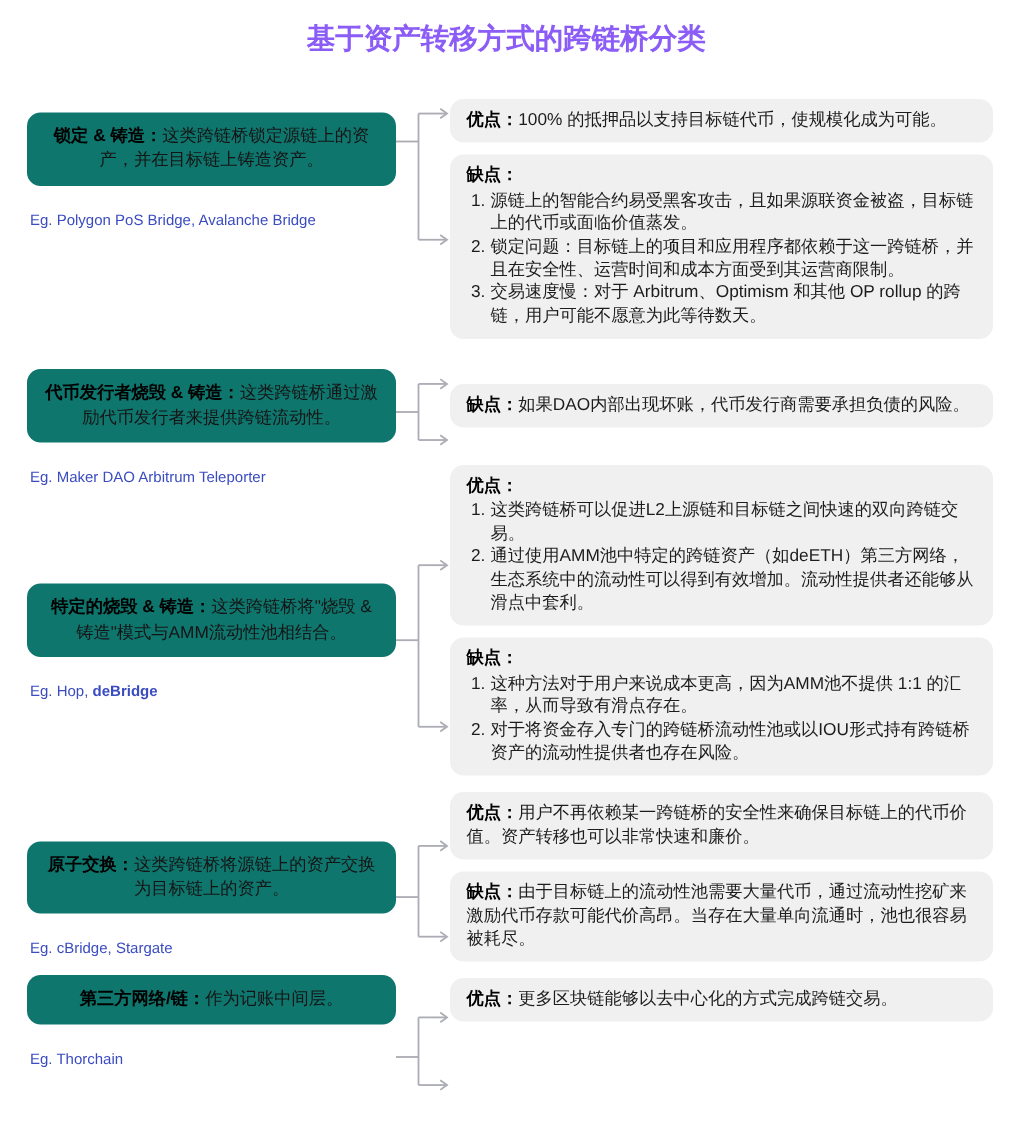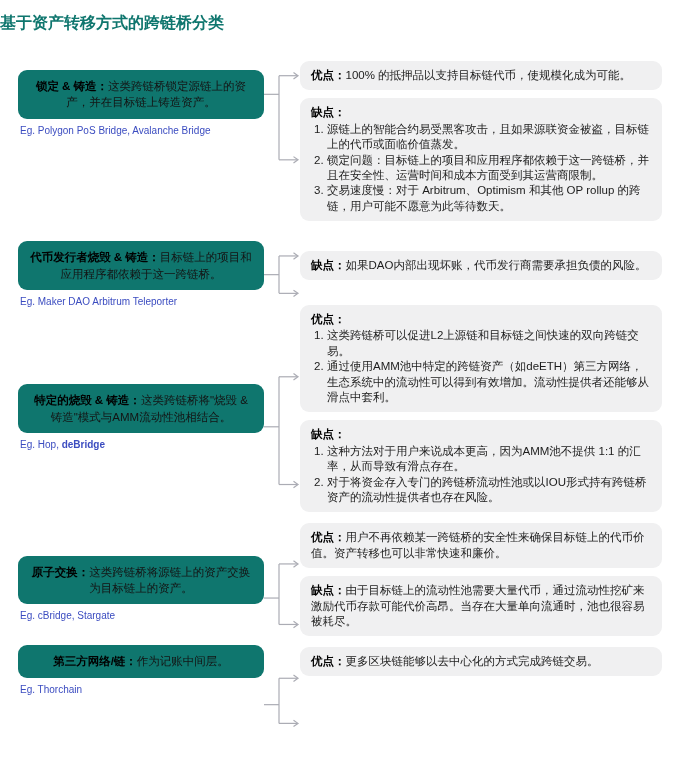--- a/index.html
+++ b/index.html
@@ -3,38 +3,38 @@
 <meta charset="utf-8">
 <style>
   * { margin:0; padding:0; box-sizing:border-box; }
   html,body { background:#ffffff; }
   body {
     width:675px; height:758px; position:relative; overflow:hidden;
     font-family:"Liberation Sans","DejaVu Sans",sans-serif;
     color:#1c1c1c;
   }
   .title {
-    text-align:left; font-size:16px; font-weight:bold;
-    padding-top:13px; color:#0f766e;
+    text-align:center; font-size:19px; font-weight:bold;
+    padding-top:13px; color:#8b5cf6;
   }
   .sections { margin-top:27px; padding-left:18px; }
   .section { display:flex; align-items:center; margin-bottom:20px; }
   .section:nth-child(2){ margin-bottom:15px; }
   .section:nth-child(3){ margin-bottom:11px; }
   .section:nth-child(4){ margin-bottom:9px; }
   .section:nth-child(5){ margin-bottom:0; }
   .section:nth-child(1) .left-col { align-self:flex-start; margin-top:9px; }
   .left-col { width:246px; flex:none; position:relative; margin-right:36px; }
   .cat-box {
     background:#0f766e; border-radius:9px; padding:8px 10px;
     font-size:11.5px; line-height:1.42; text-align:center; color:#141414;
   }
   .cat-box b { color:#000; }
   .eg {
-    position:absolute; top:100%; left:2px; margin-top:6px;
+    position:absolute; top:100%; left:2px; margin-top:18px;
     font-size:10px; color:#3b4cc0; white-space:nowrap;
   }
   .eg b { font-weight:bold; }
   .right-col { width:362px; flex:none; display:flex; flex-direction:column; gap:8px; }
   .gbox {
     background:#f0f0f1; border-radius:9px; padding:7px 11px;
     font-size:11.5px; line-height:1.34; color:#1c1c1c;
   }
   .gbox b { color:#000; }
   .gbox ol { list-style:none; counter-reset:n; margin-left:3px; margin-top:1px; }
@@ -64,21 +64,21 @@
               <li>源链上的智能合约易受黑客攻击，且如果源联资金被盗，目标链上的代币或面临价值蒸发。</li>
               <li>锁定问题：目标链上的项目和应用程序都依赖于这一跨链桥，并且在安全性、运营时间和成本方面受到其运营商限制。</li>
               <li>交易速度慢：对于 Arbitrum、Optimism 和其他 OP rollup 的跨链，用户可能不愿意为此等待数天。</li>
             </ol>
           </div>
     </div>
   </div>
 
   <div class="section">
     <div class="left-col">
-      <div class="cat-box"><b>代币发行者烧毁 &amp; 铸造：</b><span>目标链上的项目和应用程序都依赖于这一跨链桥。</span></div>
+      <div class="cat-box"><b>代币发行者烧毁 &amp; 铸造：</b><span>这类跨链桥通过激励代币发行者来提供跨链流动性。</span></div>
       <div class="eg"><span>Eg. Maker DAO Arbitrum Teleporter</span></div>
     </div>
     <div class="right-col">
       <div class="gbox cons"><b>缺点：</b><span>如果DAO内部出现坏账，代币发行商需要承担负债的风险。</span></div>
     </div>
   </div>
 
   <div class="section">
     <div class="left-col">
       <div class="cat-box"><b>特定的烧毁 &amp; 铸造：</b><span>这类跨链桥将"烧毁 &amp; 铸造"模式与AMM流动性池相结合。</span></div>

